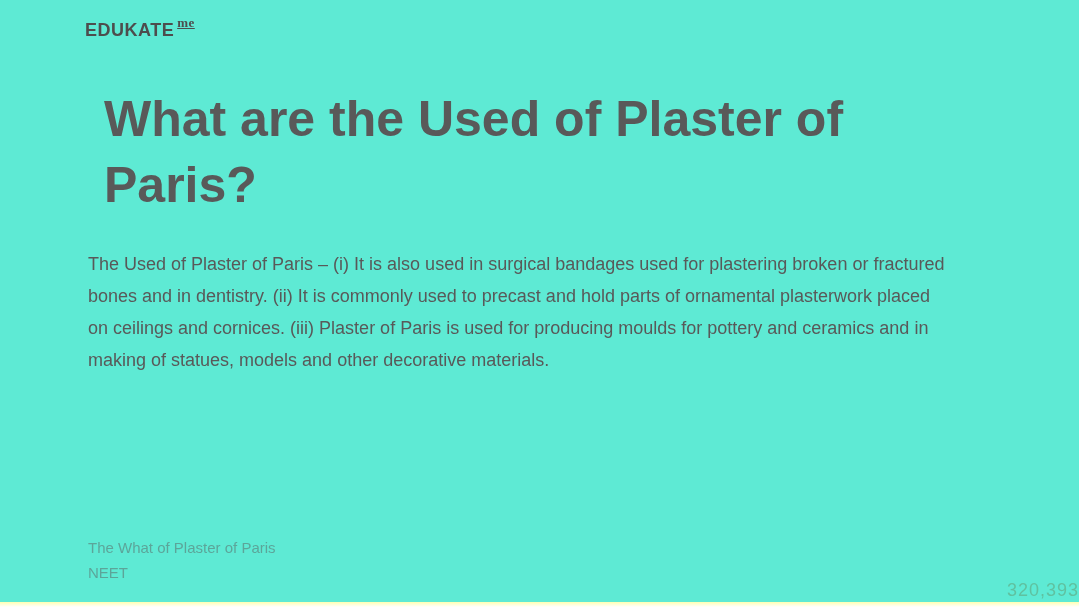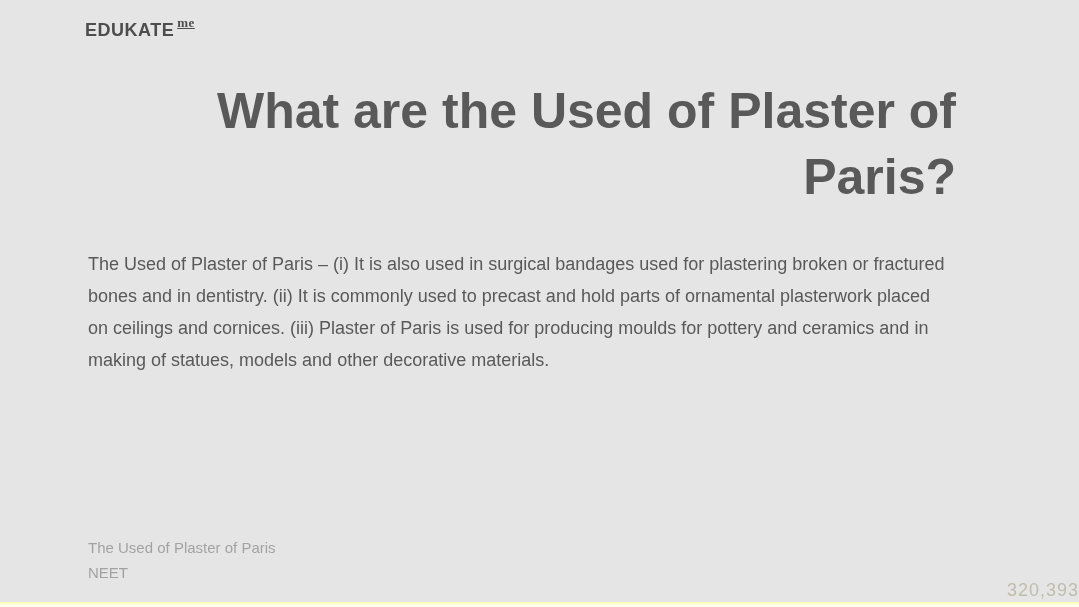--- a/index.html
+++ b/index.html
@@ -3,21 +3,21 @@
 <meta charset="utf-8">
 <style>
   html, body {
     margin: 0;
     padding: 0;
   }
   .slide {
     position: relative;
     width: 1079px;
     height: 607px;
-    background: #e5e5e5;
+    background: #5eead4;
     overflow: hidden;
     font-family: "Liberation Sans", sans-serif;
   }
   .logo {
     position: absolute;
     left: 85px;
     top: 17px;
     font-size: 18px;
     font-weight: bold;
     letter-spacing: 0.5px;
@@ -85,26 +85,26 @@
 </style>
 </head>
 <body>
 
 <div class="slide">
 
   <div class="logo">
     <span>EDUKATE</span><span class="logo-sup">me</span>
   </div>
 
-  <h1 class="title" style="margin:8px;text-align:right;">What are the Used of Plaster of Paris?</h1>
+  <h1 class="title" style="margin:16px;">What are the Used of Plaster of Paris?</h1>
 
   <p class="body-text" style="margin:0;">The Used of Plaster of Paris – (i) It is also used in surgical bandages used for plastering broken or fractured bones and in dentistry. (ii) It is commonly used to precast and hold parts of ornamental plasterwork placed on ceilings and cornices. (iii) Plaster of Paris is used for producing moulds for pottery and ceramics and in making of statues, models and other decorative materials.</p>
 
   <div class="footer">
-    <span class="footer-line">The Used of Plaster of Paris</span>
+    <span class="footer-line">The What of Plaster of Paris</span>
     <span class="footer-line">NEET</span>
   </div>
 
   <div class="watermark">320,393</div>
 
   <div class="bottom-strip"></div>
 
 </div>
 
 </body></html>

